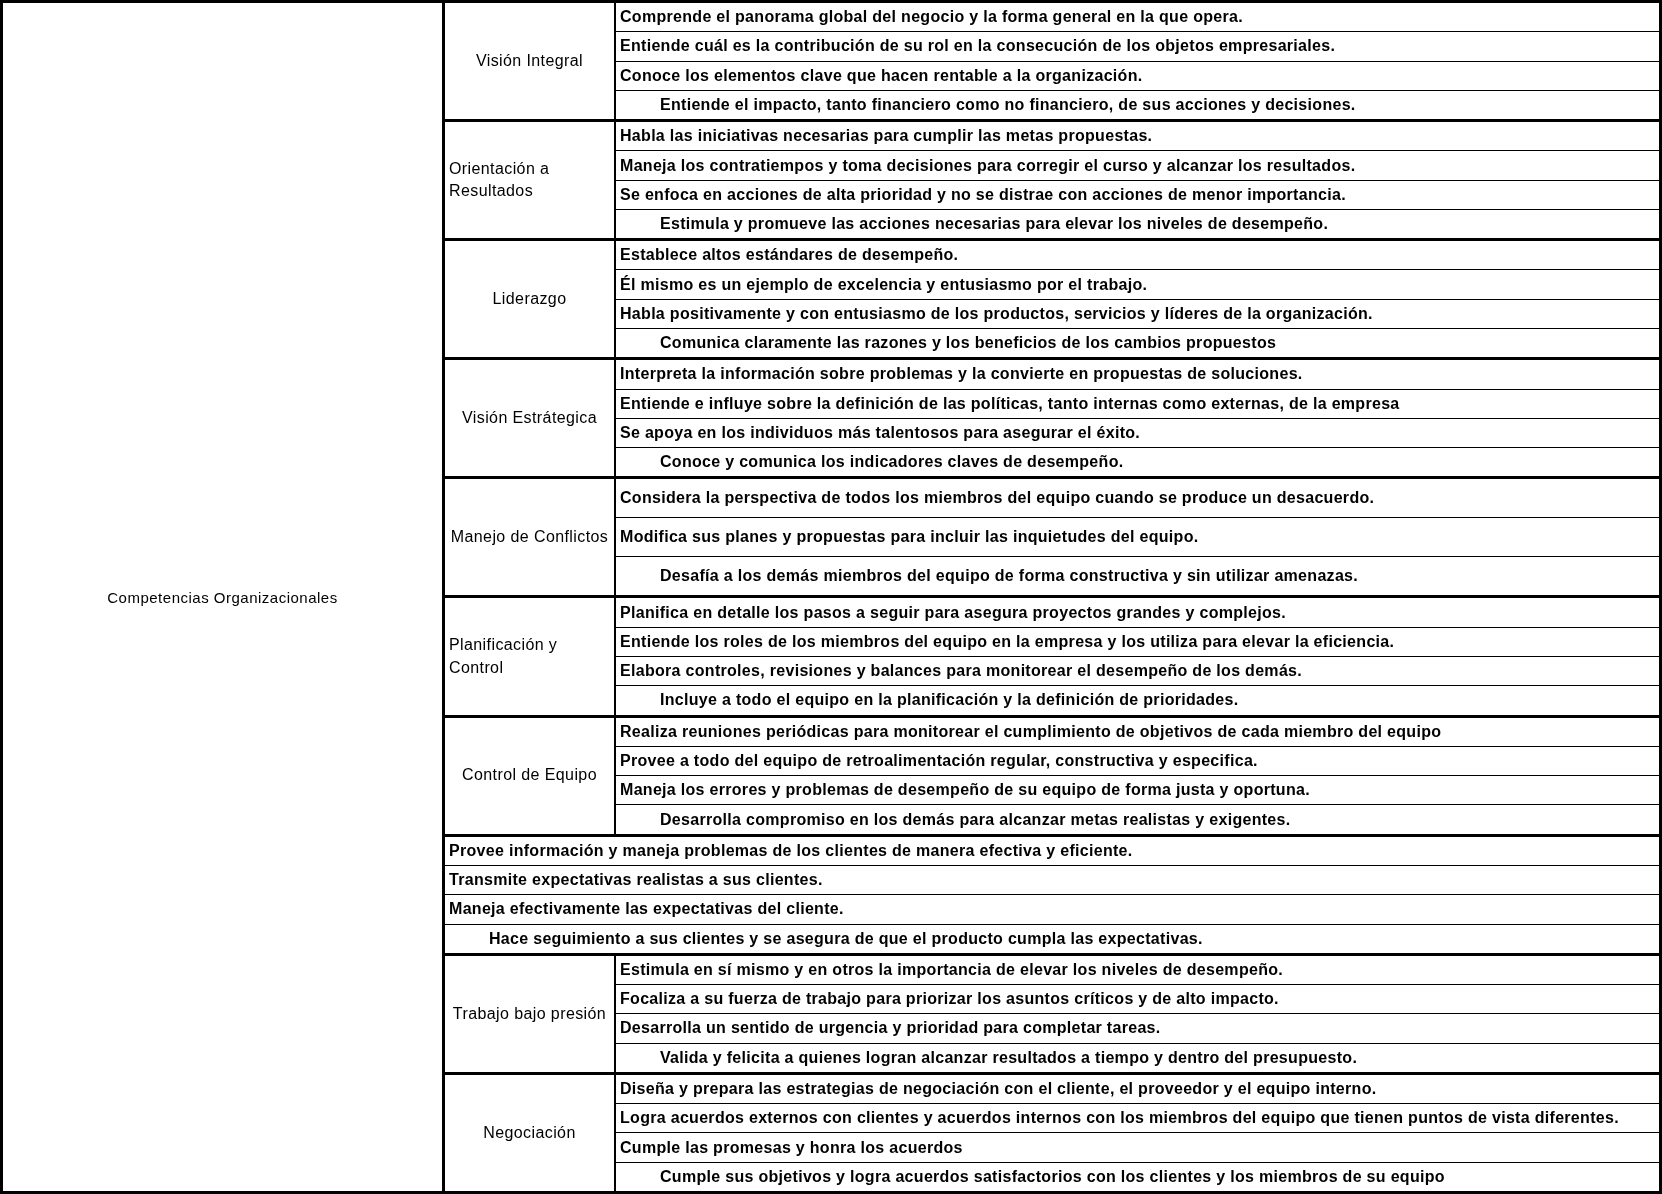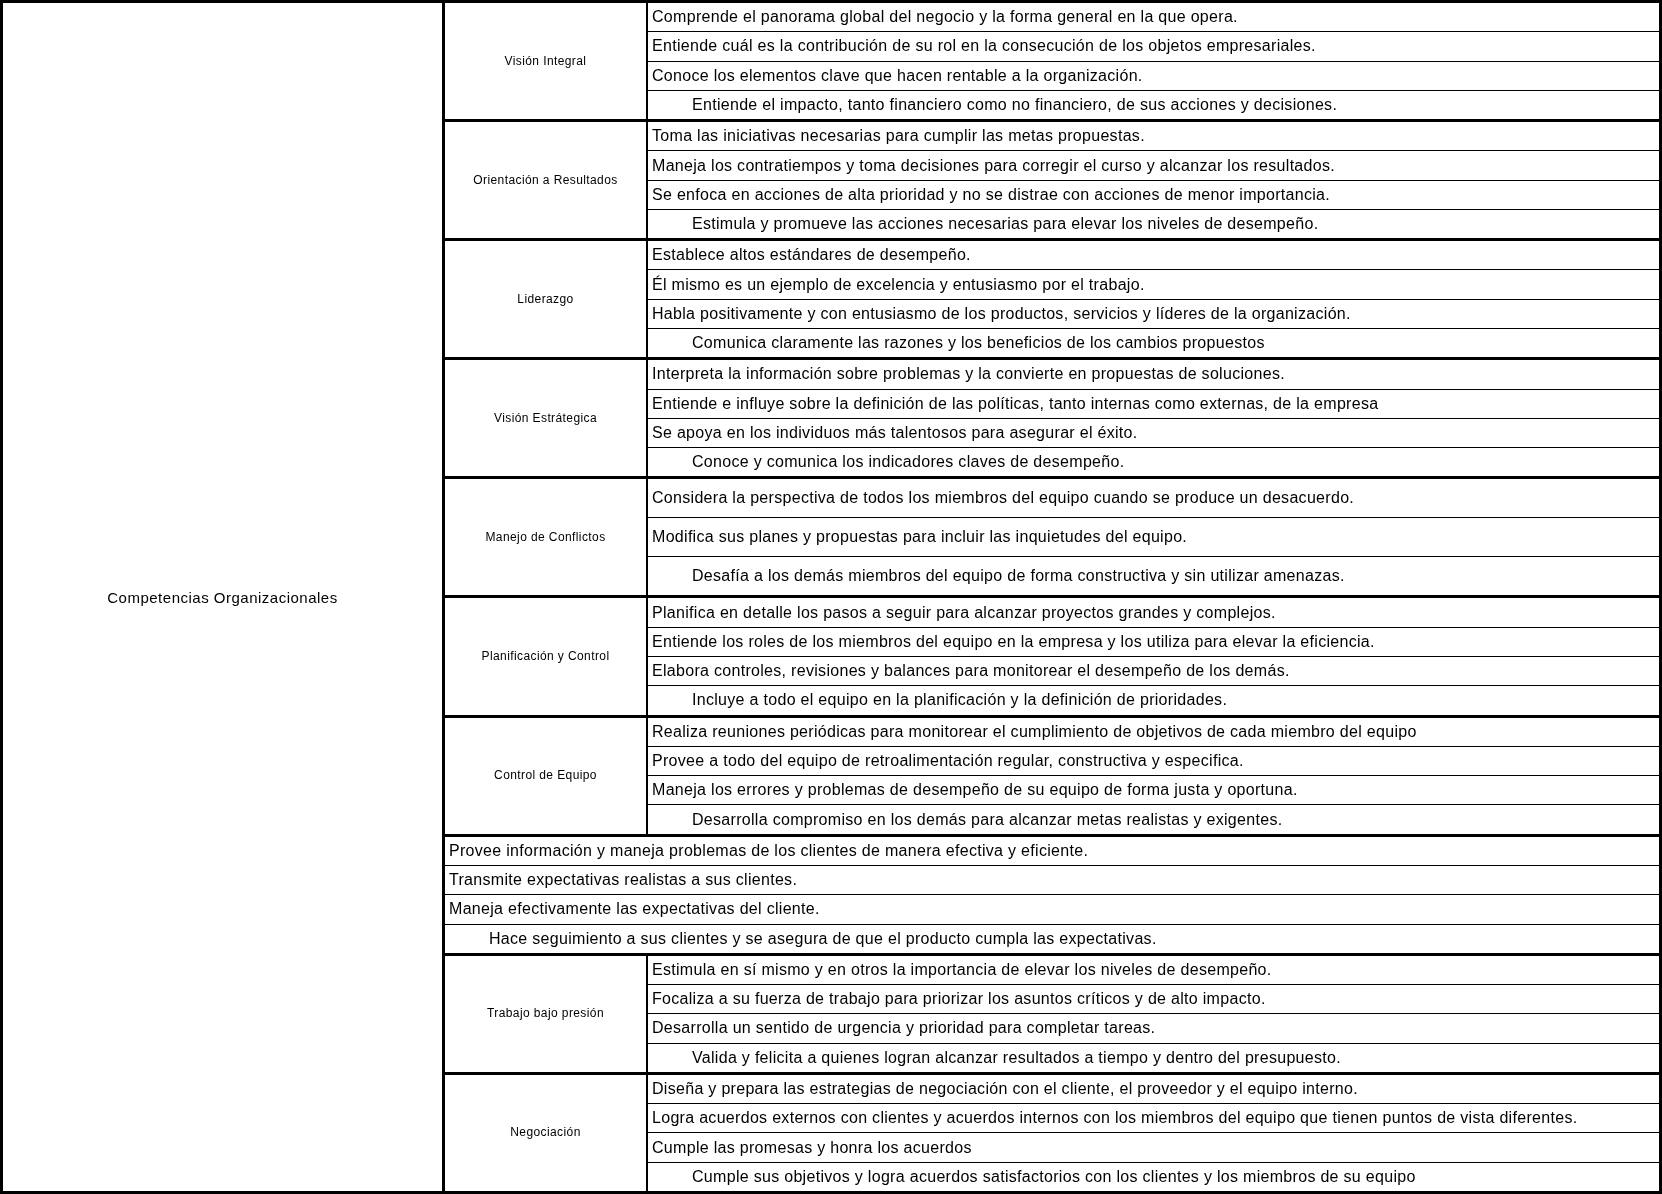--- a/index.html
+++ b/index.html
@@ -39,43 +39,43 @@
     border-bottom: 3px solid #000;
     min-height: 0;
   }
   .group:last-child { border-bottom: none; }
   .category-cell {
     flex: 0 0 161px;
     border-right: 2px solid #000;
     display: flex;
     align-items: center;
     justify-content: center;
-    text-align: center;
-    padding: 0 20px;
-    font-size: 12px;
+    padding: 0 4px;
+    font-size: 16px;
     letter-spacing: 0.4px;
     line-height: 1.4;
   }
   .items {
     flex: 1 1 auto;
     display: flex;
     flex-direction: column;
     min-width: 0;
   }
   .item {
     flex: 1 1 0;
     display: flex;
     align-items: center;
     border-bottom: 1.5px solid #000;
     padding: 0 6px 0 4px;
     font-size: 16px;
     letter-spacing: 0.3px;
     white-space: nowrap;
     overflow: hidden;
     min-height: 0;
+    font-weight: bold;
   }
   .item:last-child { border-bottom: none; padding-left: 44px; }
 </style>
 </head>
 <body>
 
 <div class="sheet">
 
   <div class="root-cell">
     <span>Competencias Organizacionales</span>
@@ -93,21 +93,21 @@
         <div class="item">Conoce los elementos clave que hacen rentable a la organización.</div>
         <div class="item">Entiende el impacto, tanto financiero como no financiero, de sus acciones y decisiones.</div>
       </div>
     </div>
 
     <div class="group">
       <div class="category-cell">
         <span>Orientación a Resultados</span>
       </div>
       <div class="items">
-        <div class="item">Toma las iniciativas necesarias para cumplir las metas propuestas.</div>
+        <div class="item">Habla las iniciativas necesarias para cumplir las metas propuestas.</div>
         <div class="item">Maneja los contratiempos y toma decisiones para corregir el curso y alcanzar los resultados.</div>
         <div class="item">Se enfoca en acciones de alta prioridad y no se distrae con acciones de menor importancia.</div>
         <div class="item">Estimula y promueve las acciones necesarias para elevar los niveles de desempeño.</div>
       </div>
     </div>
 
     <div class="group">
       <div class="category-cell">
         <span>Liderazgo</span>
       </div>
@@ -140,21 +140,21 @@
         <div class="item">Modifica sus planes y propuestas para incluir las inquietudes del equipo.</div>
         <div class="item">Desafía a los demás miembros del equipo de forma constructiva y sin utilizar amenazas.</div>
       </div>
     </div>
 
     <div class="group">
       <div class="category-cell">
         <span>Planificación y Control</span>
       </div>
       <div class="items">
-        <div class="item">Planifica en detalle los pasos a seguir para alcanzar proyectos grandes y complejos.</div>
+        <div class="item">Planifica en detalle los pasos a seguir para asegura proyectos grandes y complejos.</div>
         <div class="item">Entiende los roles de los miembros del equipo en la empresa y los utiliza para elevar la eficiencia.</div>
         <div class="item">Elabora controles, revisiones y balances para monitorear el desempeño de los demás.</div>
         <div class="item">Incluye a todo el equipo en la planificación y la definición de prioridades.</div>
       </div>
     </div>
 
     <div class="group">
       <div class="category-cell">
         <span>Control de Equipo</span>
       </div>

